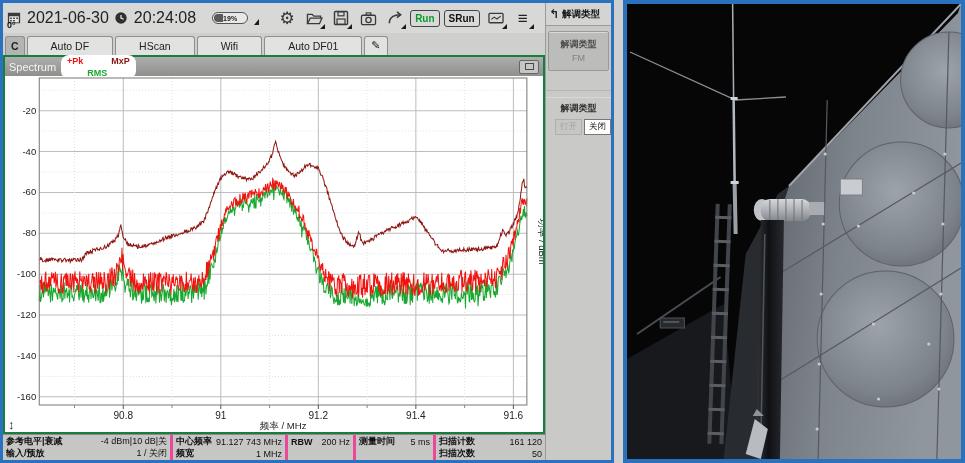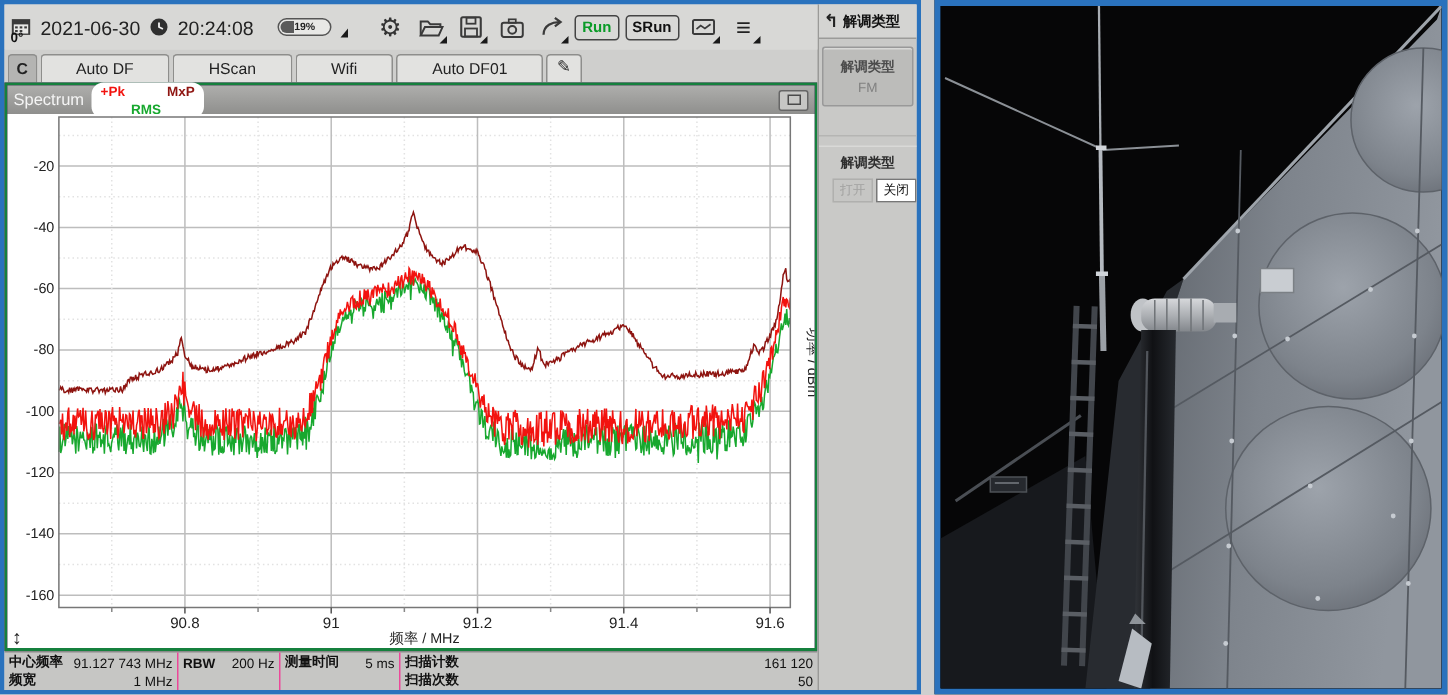--- a/index.html
+++ b/index.html
@@ -13,21 +13,21 @@
   
   .app-window {
     position: absolute; left: 0; top: 0; width: 614px; height: 463px;
     border: 3px solid #2a72bd; background: #d8d8d6;
     display: flex; flex-direction: row;
   }
   .main-col { flex: 1 1 auto; display: flex; flex-direction: column; min-width: 0; }
   
   .toolbar { height: 30px; position: relative; display: flex; align-items: center; padding: 0 3px; background: #d8d8d6; flex: 0 0 auto; }
   .tb-item { display: inline-flex; align-items: center; margin-right: 4px; position: relative; }
-  .tb-text { font-size: 13px; color: #222; margin-left: 2px; }
+  .tb-text { font-size: 16px; color: #222; margin-left: 2px; }
   .bearing { position: absolute; left: 4px; top: 17px; font-size: 9px; font-weight: bold; color: #111; }
   .icon-btn { width: 24px; height: 22px; display: inline-flex; align-items: center; justify-content: center; position: relative; margin-right: 3px; cursor: pointer; }
   .icon-btn svg { display: block; }
   .flyout::after { content: ""; position: absolute; right: 1px; bottom: 0;
     border-left: 5px solid transparent; border-bottom: 5px solid #1a1a1a; width: 0; height: 0; }
   .battery { width: 36px; height: 12px; border: 1px solid #555; border-radius: 6px; background: #e8e8e6;
     position: relative; display: inline-flex; align-items: center; justify-content: center; }
   .battery .fill { position: absolute; left: 1px; top: 1px; bottom: 1px; width: 9px; background: #5a5a5a; border-radius: 5px 0 0 5px; }
   .battery .pct { position: relative; font-size: 7px; font-weight: bold; color: #222; }
   .tri-sep { width: 0; height: 0; border-left: 5px solid transparent; border-bottom: 6px solid #1a1a1a; margin: 8px 6px 0 2px; }
@@ -50,21 +50,21 @@
   .legend-item { font-size: 9px; font-weight: bold; cursor: pointer; }
   .spacer { flex: 1 1 auto; }
   .max-btn { width: 20px; height: 14px; border: 1px solid #666; background: #c6c6c4; border-radius: 2px;
     display: inline-flex; align-items: center; justify-content: center; cursor: pointer; }
   .max-btn span { width: 9px; height: 7px; border: 1.5px solid #4a4a4a; display: block; }
   .chart-wrap { flex: 1 1 auto; position: relative; background: #fff; min-height: 0; }
   .chart-wrap svg { width: 100%; height: 100%; display: block; }
   .axis-updown { position: absolute; left: 3px; bottom: 1px; font-size: 13px; font-weight: bold; color: #222; cursor: pointer; line-height: 1; }
   
   .statusbar { height: 26px; background: #c6c6c4; border-top: 1px solid #8a8a8a; display: flex; flex: 0 0 auto; font-size: 9px; }
-  .sb-col { display: flex; flex-direction: column; justify-content: space-between; padding: 1px 3px; border-left: 1px solid #ec4899; overflow: hidden; cursor: pointer; }
+  .sb-col { display: flex; flex-direction: column; justify-content: space-between; padding: 1px 3px; border-left: 3px solid #ec4899; overflow: hidden; cursor: pointer; }
   .sb-col:first-child { border-left: none; }
   .sb-row { display: flex; align-items: center; height: 11px; overflow: hidden; }
   .sb-label { font-weight: bold; white-space: nowrap; overflow: hidden; flex-shrink: 1; color: #111; }
   .sb-value { margin-left: auto; white-space: nowrap; padding-left: 4px; color: #111; }
   .sb-c1 { width: 167px; } .sb-c2 { width: 115px; } .sb-c3 { width: 68px; } .sb-c4 { width: 80px; } .sb-c5 { flex: 1 1 auto; }
   
   .sidebar { flex: 0 0 66px; background: #c9c9c7; border-left: 1px solid #9a9a98; display: flex; flex-direction: column; }
   .sb-header { height: 23px; background: #d4d4d2; border-bottom: 1px solid #9b9b99; display: flex; align-items: center; padding: 0 3px; }
   .back-glyph { font-size: 12px; font-weight: bold; color: #222; margin-right: 3px; cursor: pointer; }
   .sb-title { font-size: 9.5px; font-weight: bold; color: #111; white-space: nowrap; overflow: hidden; }
@@ -242,20 +242,30 @@
             <line x1="359.4" y1="329" x2="359.4" y2="332" stroke="#888"></line>
             <line x1="456.2" y1="329" x2="456.2" y2="332" stroke="#888"></line>
             <text x="276" y="353" text-anchor="middle" font-size="9.5" fill="#222">频率 / MHz</text>
             <text x="530" y="165.5" text-anchor="middle" font-size="9.5" fill="#222" transform="rotate(90 530 165.5)">功率 / dBm</text>
           </svg>
         <span class="axis-updown">↕</span>
       </div>
     </div>
 
     <div class="statusbar">
+      <div class="sb-col sb-c1">
+        <div class="sb-row">
+            <span class="sb-label" style="max-width:62px">参考电平|衰减</span>
+            <span class="sb-value">-4 dBm|10 dB|关</span>
+          </div>
+        <div class="sb-row">
+            <span class="sb-label">输入/预放</span>
+            <span class="sb-value">1 / 关闭</span>
+          </div>
+      </div>
       <div class="sb-col sb-c2">
         <div class="sb-row">
             <span class="sb-label">中心频率</span>
             <span class="sb-value">91.127 743 MHz</span>
           </div>
         <div class="sb-row">
             <span class="sb-label">频宽</span>
             <span class="sb-value">1 MHz</span>
           </div>
       </div>

